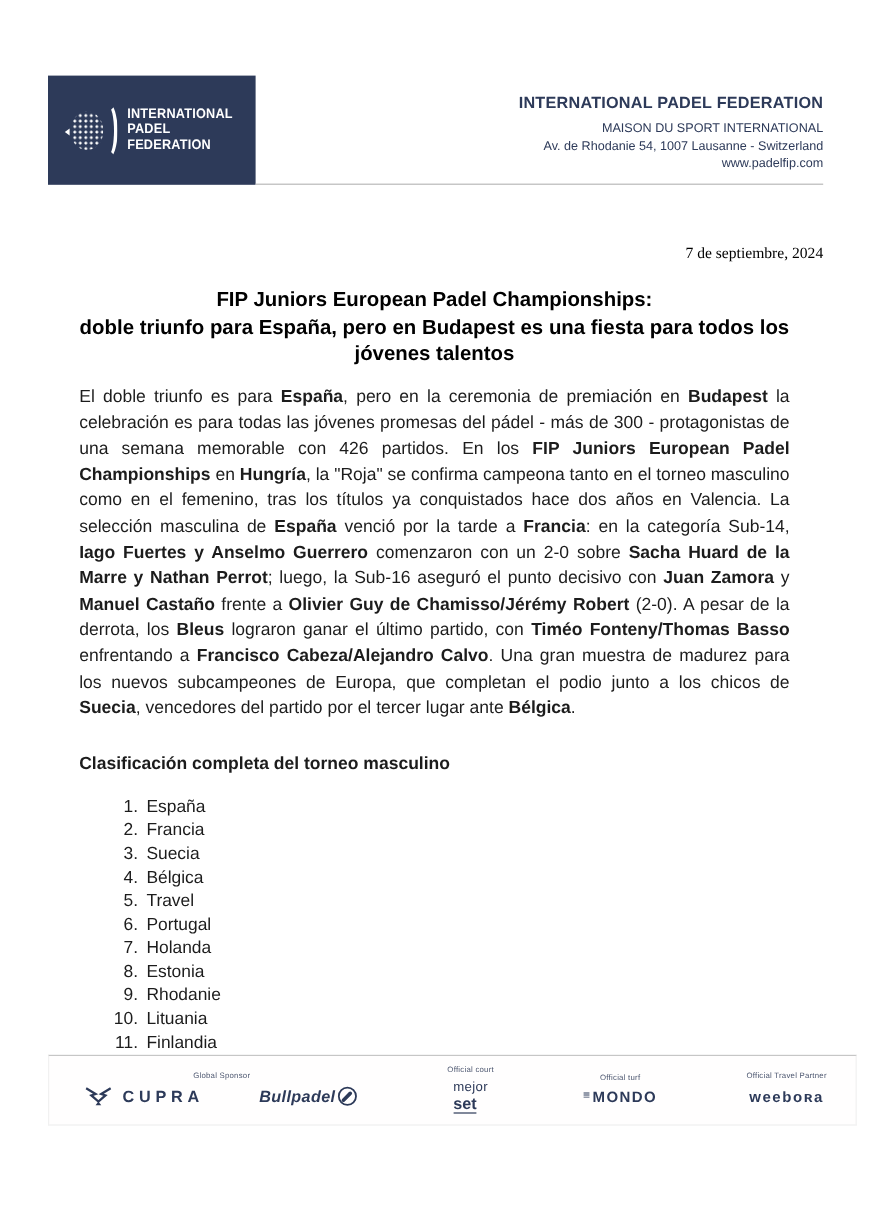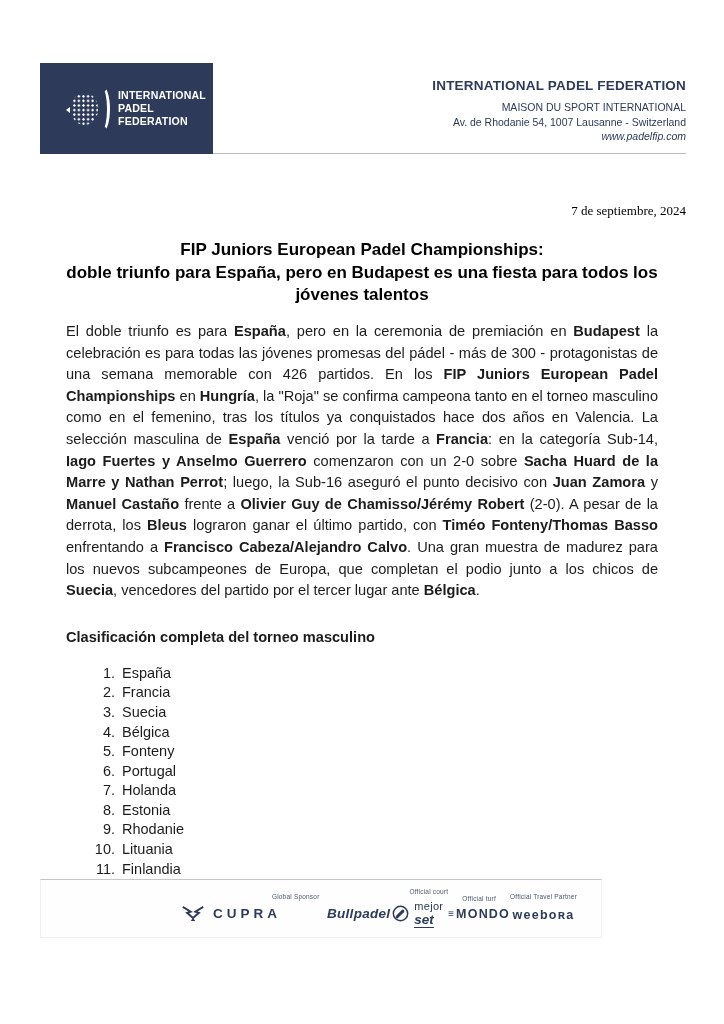--- a/index.html
+++ b/index.html
@@ -6,21 +6,21 @@
   * { margin:0; padding:0; box-sizing:border-box; }
   html,body { background:#ffffff; }
   .page {
     position:relative; width:724px; height:1024px; margin:0 auto;
     background:#ffffff; overflow:hidden;
     font-family:"Liberation Sans", sans-serif; color:var(--ink);
   }
   
   .logo-box {
     position:absolute; left:40px; top:63px; width:173px; height:91px;
-    background:var(--navy); display:flex; align-items:center; padding-left:26px;
+    background:var(--navy); display:flex; align-items:center; padding-left:14px;
   }
   .logo-mark { position:relative; width:44px; height:52px; flex:0 0 auto; }
   .dot-arrow {
     position:absolute; left:0px; top:24px; width:0; height:0;
     border-top:3px solid transparent; border-bottom:3px solid transparent;
     border-right:4px solid #fff;
   }
   .dot-ball {
     position:absolute; left:5px; top:10px; width:27px; height:32px;
     border-radius:48%;
@@ -32,55 +32,55 @@
     border:3.5px solid transparent; border-right-color:#fff; border-radius:50%;
   }
   .logo-text {
     margin-left:8px; color:#fff; font-weight:bold; font-size:11.5px;
     line-height:13px; letter-spacing:.2px; transform:scaleX(.92);
     transform-origin:0 50%; white-space:nowrap;
   }
   .org-block { position:absolute; right:38px; top:78px; text-align:right; color:var(--navy); }
   .org-name { font-weight:bold; font-size:13.5px; letter-spacing:.2px; margin-bottom:7px; }
   .org-addr { font-size:10.5px; line-height:14.5px; }
-  .org-site { font-size:10.5px; line-height:14.5px; font-style:italic; }
+  .org-site { font-size:10.5px; line-height:14.5px; }
   .header-rule { position:absolute; left:213px; top:153px; width:473px; height:0; border-top:1.5px solid var(--line); }
   
   .date-line {
     position:absolute; right:38px; top:203px;
     font-family:"Liberation Serif", serif; font-weight:normal; font-size:13px; color:#000;
   }
   .doc-title {
     position:absolute; left:40px; right:40px; top:239px; text-align:center;
     font-weight:bold; font-size:17px; line-height:22.5px; color:#000;
   }
   .content { position:absolute; left:66px; top:321px; width:592px; }
   .body-par { font-size:14.6px; line-height:21.6px; text-align:justify; color:var(--ink); }
   .body-par strong { font-weight:bold; }
   .subheading { margin-top:27px; font-weight:bold; font-size:14.6px; color:var(--ink); }
   .ranking { margin-top:19px; margin-left:0; padding-left:53px; font-size:14.5px; line-height:19.6px; }
   .ranking li { padding-left:3px; }
   
   .footer-box {
-    position:absolute; left:40px; top:879px; width:562px; height:59px;
+    position:absolute; left:40px; top:879px; width:674px; height:59px;
     border-top:1px solid #c6c6c6; border-bottom:1px solid #efefef;
     border-left:1px solid #f1f1f1; border-right:1px solid #f1f1f1;
-    display:flex; justify-content:flex-end; align-items:center;
+    display:flex; justify-content:space-between; align-items:center;
     padding:5px 24px 7px 30px; background:#fffefe; color:var(--navy);
   }
   .sponsor-group { display:flex; flex-direction:column; align-items:center; }
   .sponsor-label { font-size:6.5px; letter-spacing:.2px; color:#4c566f; margin-bottom:5px; white-space:nowrap; }
   .logo-row { display:flex; align-items:center; gap:46px; }
   .cupra { display:flex; align-items:center; gap:9px; }
   .cupra-word { font-weight:bold; font-size:13.5px; letter-spacing:4px; }
   .bullpadel { display:flex; align-items:center; gap:2px; }
   .bullpadel-word { font-weight:bold; font-style:italic; font-size:13.5px; letter-spacing:.3px; }
   .mejorset { display:flex; align-items:baseline;flex-direction:column; }
   .mejorset-a { font-size:11px; letter-spacing:.3px; }
-  .mejorset-b { font-weight:bold; font-size:13.5px; border-bottom:1.5px solid var(--navy);font-style:italic; }
+  .mejorset-b { font-weight:bold; font-size:13.5px; border-bottom:1.5px solid var(--navy); }
   .mondo { display:flex; align-items:center; gap:2px; font-weight:bold; font-size:12.5px; letter-spacing:1.2px; }
   .mondo-bars { font-size:10px; letter-spacing:0; }
   .weebora-word { font-weight:bold; font-size:12.5px; letter-spacing:1.3px; }
 </style>
 </head>
 <body>
 
 <div class="page">
 
   <div class="logo-box">
@@ -114,21 +114,21 @@
     </div>
 
   <div class="content">
     <p class="body-par"><span>El doble triunfo es para </span><strong>España</strong><span>, pero en la ceremonia de premiación en </span><strong>Budapest</strong><span> la celebración es para todas las jóvenes promesas del pádel - más de 300 - protagonistas de una semana memorable con 426 partidos. En los </span><strong>FIP Juniors European Padel Championships</strong><span> en </span><strong>Hungría</strong><span>, la "Roja" se confirma campeona tanto en el torneo masculino como en el femenino, tras los títulos ya conquistados hace dos años en Valencia. La selección masculina de </span><strong>España</strong><span> venció por la tarde a </span><strong>Francia</strong><span>: en la categoría Sub-14, </span><strong>Iago Fuertes y Anselmo Guerrero</strong><span> comenzaron con un 2-0 sobre </span><strong>Sacha Huard de la Marre y Nathan Perrot</strong><span>; luego, la Sub-16 aseguró el punto decisivo con </span><strong>Juan Zamora</strong><span> y </span><strong>Manuel Castaño</strong><span> frente a </span><strong>Olivier Guy de Chamisso/Jérémy Robert</strong><span> (2-0). A pesar de la derrota, los </span><strong>Bleus</strong><span> lograron ganar el último partido, con </span><strong>Timéo Fonteny/Thomas Basso</strong><span> enfrentando a </span><strong>Francisco Cabeza/Alejandro Calvo</strong><span>. Una gran muestra de madurez para los nuevos subcampeones de Europa, que completan el podio junto a los chicos de </span><strong>Suecia</strong><span>, vencedores del partido por el tercer lugar ante </span><strong>Bélgica</strong><span>.</span></p>
     <div class="subheading">Clasificación completa del torneo masculino</div>
     <ol class="ranking">
         <li>España</li>
         <li>Francia</li>
         <li>Suecia</li>
         <li>Bélgica</li>
-        <li>Fonteny</li>
+        <li>Travel</li>
         <li>Portugal</li>
         <li>Holanda</li>
         <li>Estonia</li>
         <li>Rhodanie</li>
         <li>Lituania</li>
         <li>Finlandia</li>
       </ol>
   </div>
 
   <div class="footer-box">

